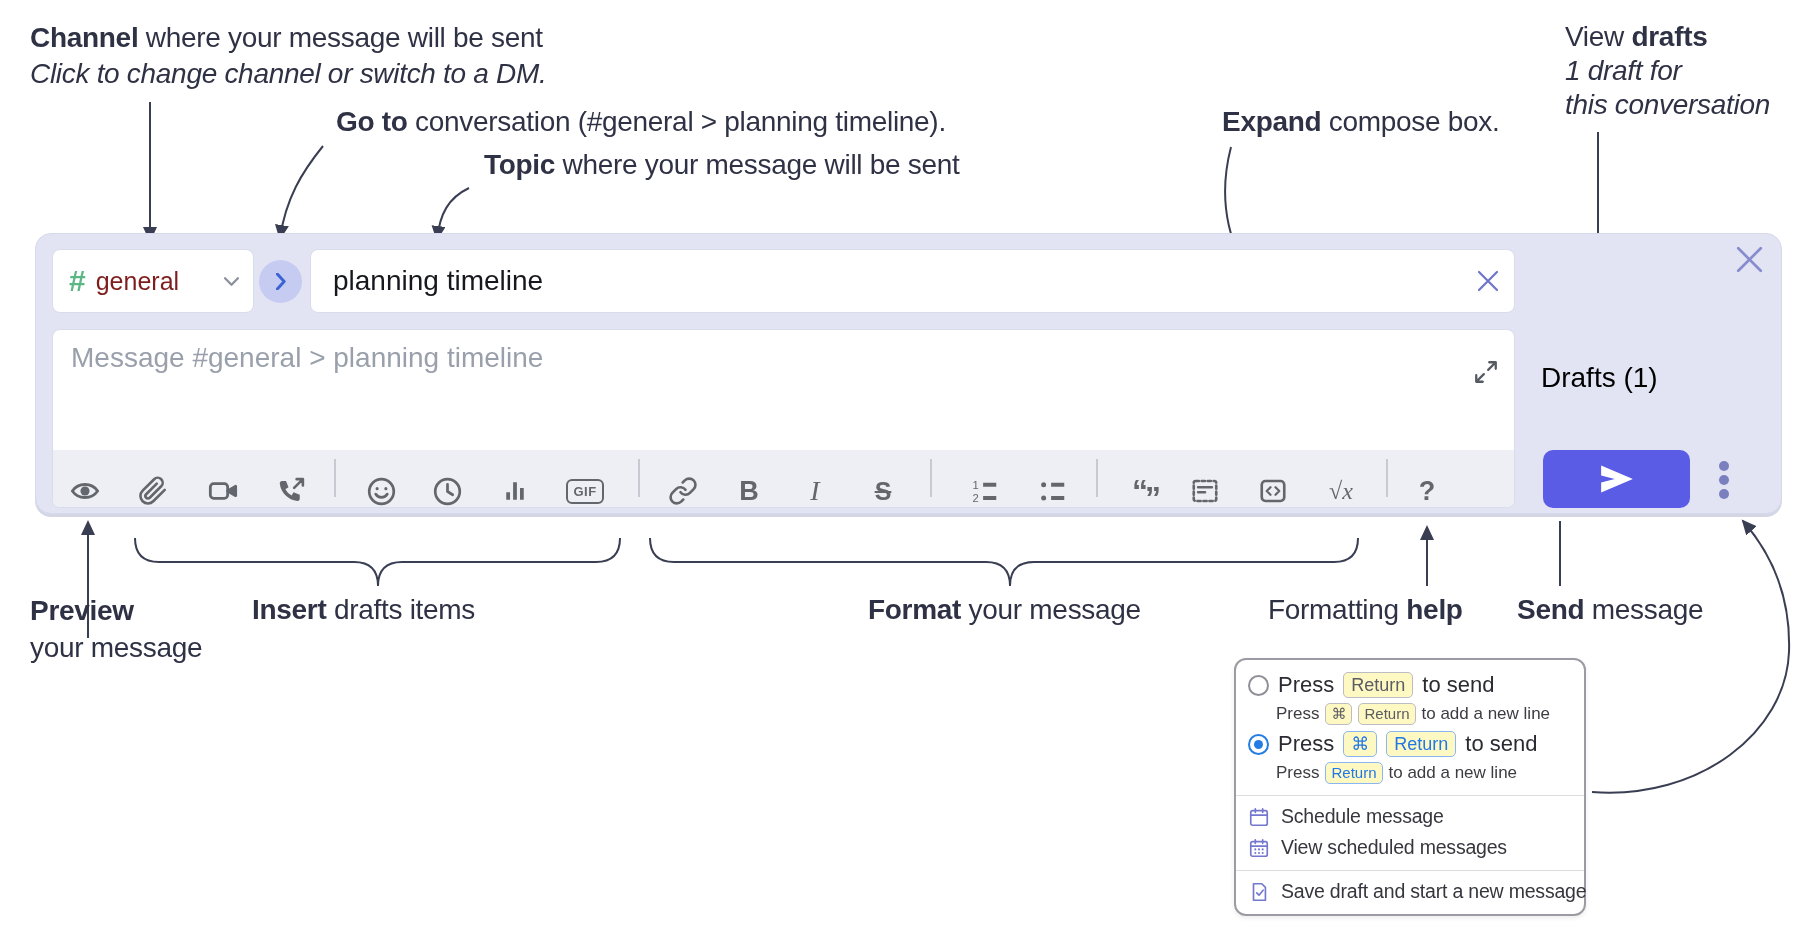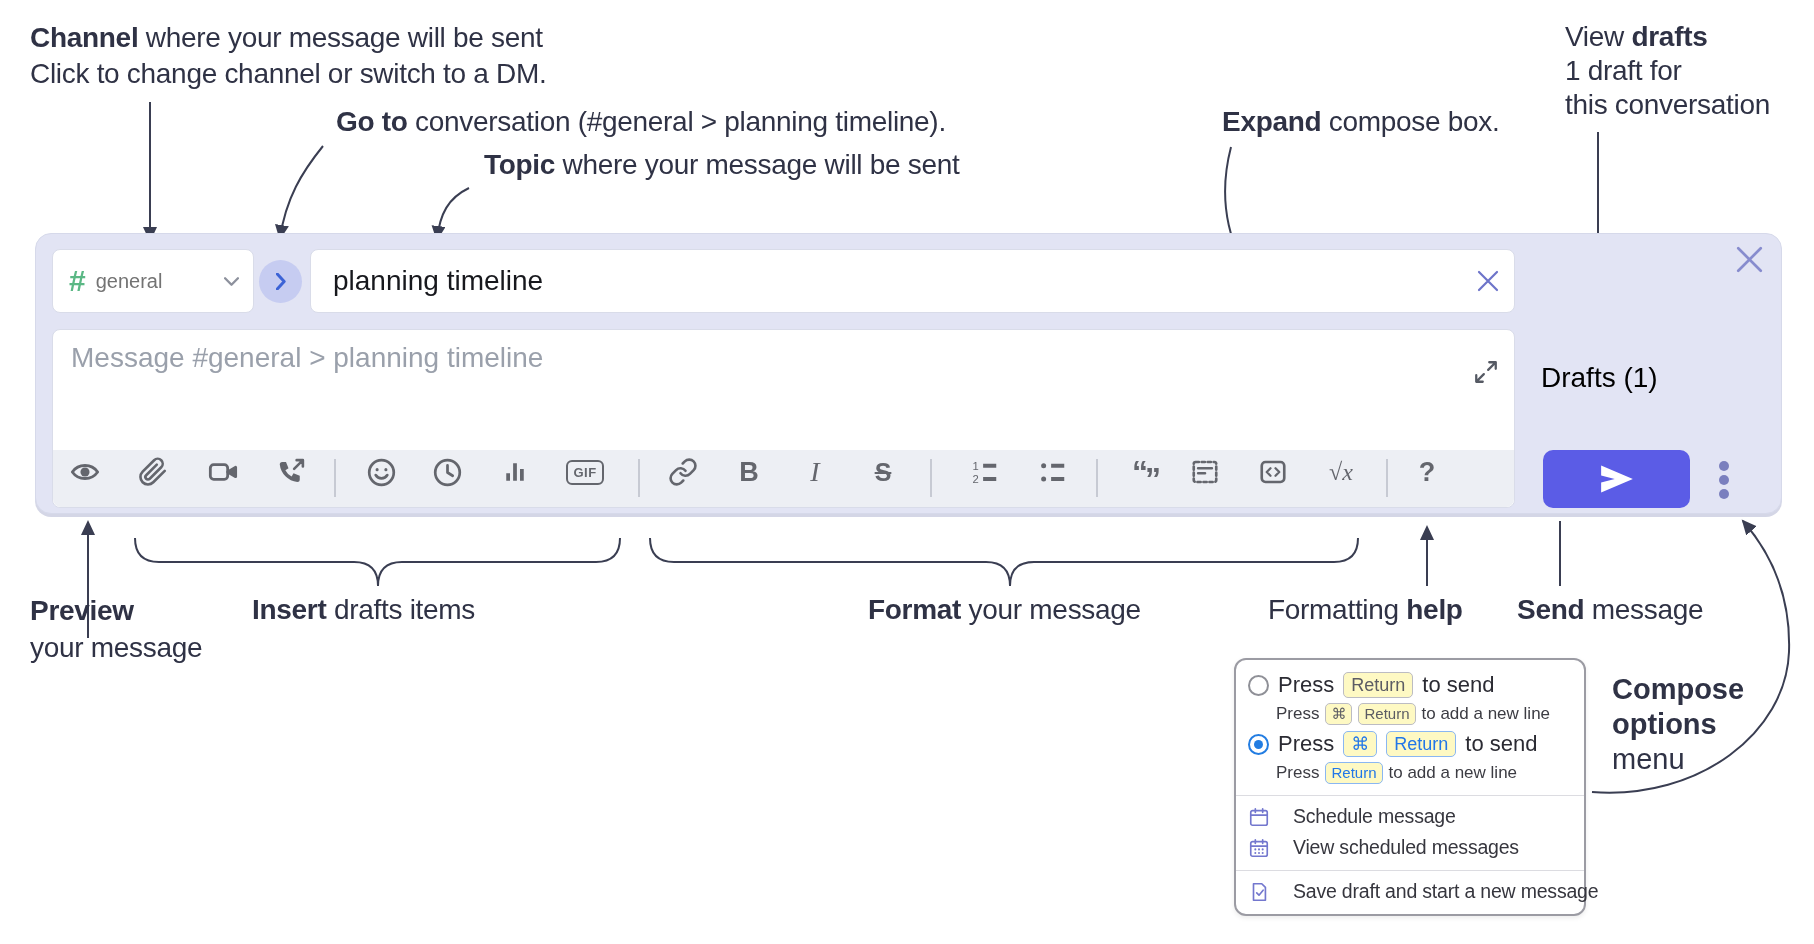--- a/index.html
+++ b/index.html
@@ -1,45 +1,45 @@
 <!DOCTYPE html>
 <html><head>
 <meta charset="utf-8">
 <style>
   html,body{margin:0;padding:0;background:#fff;}
   .stage{position:relative;width:1814px;height:944px;background:#fff;overflow:hidden;
          font-family:"Liberation Sans",sans-serif;color:#2f3245;}
   svg.overlay{position:absolute;left:0;top:0;width:1814px;height:944px;pointer-events:none;}
   .ann{position:absolute;font-size:28px;line-height:36px;letter-spacing:-0.3px;white-space:nowrap;color:#2f3245;}
   .ann b{font-weight:700;}
-  .it{}
+  .it{font-style:italic;}
   .cm{position:absolute;font-size:29px;line-height:35px;font-weight:700;color:#2f3245;}
   .cm .reg{font-weight:400;}
 
   
   .compose{position:absolute;left:35px;top:233px;width:1747px;height:281px;background:#e2e4f4;
            border:1px solid #d6d9ea;border-radius:16px;box-sizing:border-box;
            box-shadow:0 3px 0 rgba(160,165,200,.45);}
   .wbox{position:absolute;background:#fff;border:1px solid #d9dce9;border-radius:8px;box-sizing:border-box;}
   .channel-box{left:52px;top:249px;width:202px;height:64px;display:flex;align-items:center;padding:0 14px 0 16px;gap:10px;cursor:pointer;}
   .hash{color:#5bb885;font-weight:700;font-size:30px;}
-  .chname{font-size:20px;color:#737373;flex:1;}
+  .chname{font-size:25px;color:#7f1d1d;flex:1;}
   .goto-btn{position:absolute;left:259px;top:260px;width:43px;height:43px;border-radius:50%;
             background:#c6ccf1;display:flex;align-items:center;justify-content:center;}
   .topic-box{left:310px;top:249px;width:1205px;height:64px;display:flex;align-items:center;padding:0 14px 0 20px;}
   .topic-box input{border:0;outline:0;background:transparent;flex:1;font-family:inherit;font-size:28px;color:#17181d;}
   .xbtn{display:flex;align-items:center;justify-content:center;background:none;border:0;padding:0;cursor:pointer;}
   .panel{position:absolute;left:52px;top:329px;width:1463px;height:179px;background:#fff;
          border:1px solid #d9dce9;border-radius:8px;box-sizing:border-box;}
   .panel textarea{position:absolute;left:16px;top:10px;width:1380px;height:100px;border:0;outline:0;resize:none;
          background:transparent;font-family:inherit;font-size:28px;color:#a21caf;}
   .panel textarea::placeholder{color:#9aa0ab;}
   .expand-btn{position:absolute;left:1472px;top:358px;width:28px;height:28px;}
   .strip{position:absolute;left:0;bottom:0;width:100%;height:57px;background:#edeff4;border-radius:0 0 8px 8px;}
-  .tb{position:absolute;top:0;width:44px;height:44px;display:flex;align-items:center;justify-content:center;
+  .tb{position:absolute;top:19px;width:44px;height:44px;display:flex;align-items:center;justify-content:center;
       color:#64666d;background:none;border:0;padding:0;cursor:pointer;}
   .tb svg{stroke:#64666d;fill:none;stroke-width:2.1;stroke-linecap:round;stroke-linejoin:round;}
   .tdiv{position:absolute;top:9px;width:2px;height:38px;background:#c7cad3;}
   .g-b{font-weight:700;font-size:27px;}
   .g-i{font-family:"Liberation Serif",serif;font-style:italic;font-size:28px;}
   .g-s{font-size:25px;font-weight:600;text-decoration:line-through;}
   .g-gif{font-size:13px;font-weight:700;border:2.4px solid #64666d;border-radius:6px;padding:3px 5px;letter-spacing:.5px;}
   .g-q{font-size:32px;font-weight:700;letter-spacing:-3px;}
   .g-q .lo{position:relative;top:7px;}
   .g-m{font-family:"Liberation Serif",serif;font-style:italic;font-size:24px;}
@@ -59,21 +59,21 @@
   .opt .txt{font-size:22px;color:#2b2b33;white-space:nowrap;}
   .radio{width:17px;height:17px;border-radius:50%;border:2px solid #8f9097;flex:none;display:flex;align-items:center;justify-content:center;}
   .radio.on{border-color:#237de2;}
   .radio.on i{width:9px;height:9px;border-radius:50%;background:#237de2;}
   .sub{display:flex;align-items:center;gap:6px;padding:3px 12px 4px 40px;font-size:17px;color:#3c3c43;white-space:nowrap;}
   .kbd{display:inline-block;border:1.5px solid #bcbcc2;border-radius:5px;padding:0 7px;font-size:18px;
        line-height:24px;color:#5c5c64;background:#fef9c3;}
   .kbd.sm{font-size:15px;line-height:20px;padding:0 5px;}
   .kbd.blue{border-color:#8ab7f2;color:#2277e8;}
   .pdiv{border-top:1.5px solid #dcdce1;margin:7px 0 5px;}
-  .pitem{display:flex;align-items:center;gap:23px;padding:4px 12px;font-size:19.5px;color:#36363e;
+  .pitem{display:flex;align-items:center;gap:11px;padding:4px 12px;font-size:19.5px;color:#36363e;
          letter-spacing:-0.2px;white-space:nowrap;cursor:pointer;}
   .pitem svg{stroke:#7377ce;fill:none;stroke-width:1.8;stroke-linecap:round;stroke-linejoin:round;flex:none;}
 </style>
 </head>
 <body>
 
 <div class="stage">
 
   <svg class="overlay">
     <defs>
@@ -282,25 +282,20 @@
   </div>
   <div class="ann" style="left:1268px;top:592px">
     <span>Formatting </span><b>help</b>
   </div>
   <div class="ann" style="left:868px;top:592px">
     <b>Format</b><span> your message</span>
   </div>
   <div class="ann" style="left:1517px;top:592px">
     <b>Send</b><span> message</span>
   </div>
-  <div class="cm" style="left:1612px;top:672px">
-    <div>Compose</div>
-    <div>options</div>
-    <div class="reg">menu</div>
-  </div>
 
   <div class="popup">
     <div class="opt">
       <span class="radio"></span>
       <span class="txt">Press</span>
       <span class="kbd">Return</span>
       <span class="txt">to send</span>
     </div>
     <div class="sub">
       <span>Press</span>

